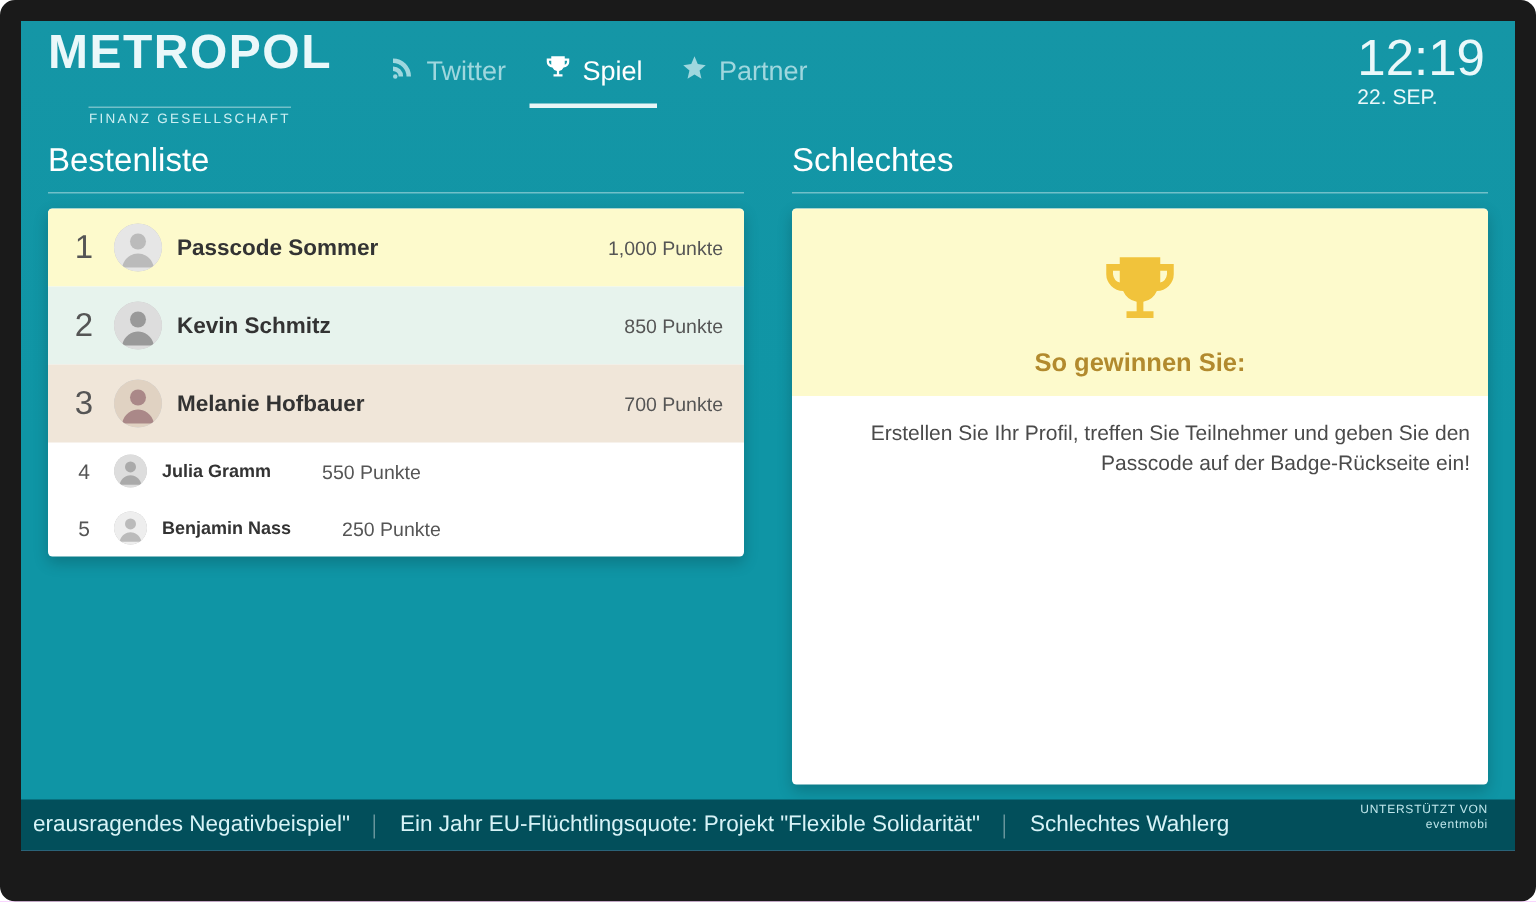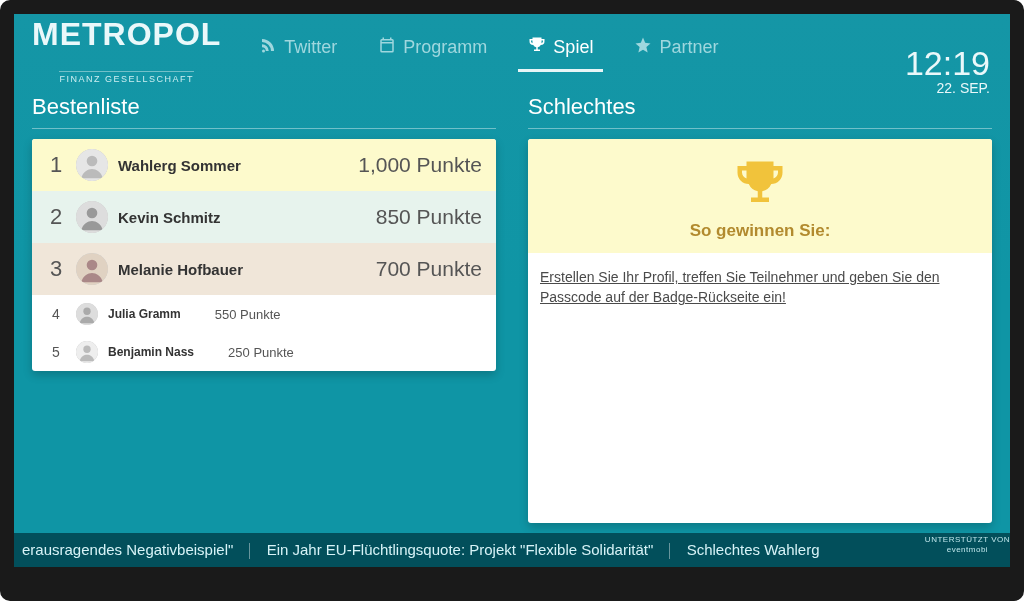--- a/index.html
+++ b/index.html
@@ -36,32 +36,32 @@
     color: #eaf8fa;
     line-height: 1;
   }
   .brand-sub {
     font-size: 9px;
     letter-spacing: 1.5px;
     color: #cdeff2;
     border-top: 1px solid rgba(255,255,255,0.4);
     margin-top: 21px; padding-top: 2px;
   }
-  .tabs { display: flex; gap: 21px; align-items: flex-start; }
+  .tabs { display: flex; gap: 6px; align-items: flex-start; }
   .tab {
     display: flex; align-items: center; gap: 7px;
     padding: 6px 10px 10px 10px;
     font-size: 18px;
     color: #9fd7de;
     cursor: pointer;
     border-bottom: 3px solid transparent;
   }
   .tab.active { color: #ffffff; border-bottom-color: rgba(255,255,255,0.9); }
   .tab svg { width: 18px; height: 18px; fill: currentColor; }
-  .clock { position: absolute; right: 20px; top: 8px; text-align: right; color: #eaf8fa; margin-top: 24px; }
+  .clock { position: absolute; right: 20px; top: 8px; color: #eaf8fa; }
   .clock-time { font-size: 34px; font-weight: 300; line-height: 1; }
   .clock-date { font-size: 14px; }
   
   .content {
     flex: 1;
     display: flex;
     gap: 32px;
     padding: 0 18px 10px 18px;
     overflow: hidden;
   }
@@ -93,65 +93,64 @@
     width: 32px; height: 32px; border-radius: 50%;
     background: #ccc;
     display: flex; align-items: center; justify-content: center;
     overflow: hidden;
     flex-shrink: 0;
   }
   .row:nth-child(n+4) .avatar { width: 22px; height: 22px; }
   .avatar svg { width: 100%; height: 100%; }
   .name { font-weight: 700; font-size: 15px; color: #333; }
   .row:nth-child(n+4) .name { font-size: 12px; font-weight: 600; }
-  .pts { margin-left: auto; font-size: 21px; color: #555; font-weight: 400; white-space: nowrap; }
+  .pts { margin-left: auto; font-size: 13px; color: #555; font-weight: 400; white-space: nowrap; }
   .row:nth-child(n+4) .pts { font-size: 13px; margin-left: 24px; }
   
   .cards { display: flex; gap: 14px; height: 100%; }
   .card {
     flex: 1;
     background: #fff;
     border-radius: 3px;
     box-shadow: 0 4px 10px rgba(0,0,0,0.2);
     display: flex; flex-direction: column;
     overflow: hidden;
   }
   .card-head {
     background: #fdfacc;
     text-align: center;
-    padding: 18px 8px 12px 8px;
+    padding: 28px 8px 12px 8px;
   }
   .card-head svg { width: 54px; height: 54px; fill: #f1c33b; }
   .card-title { color: #b28a2e; font-weight: 700; font-size: 17px; margin-top: 6px; }
   .card-body {
     padding: 14px 12px;
     color: #4a4a4a;
     font-size: 14px;
-    text-align: left;
+    text-align: right;
     line-height: 1.45;
-    text-decoration: underline;
   }
   
   .ticker-wrap {
     height: 34px;
     background: rgba(0,67,78,0.85);
     display: flex; align-items: center;
     position: relative;
     overflow: hidden;
   }
   .ticker {
     white-space: nowrap;
     color: #d7f3f7;
     font-size: 15px;
     padding-left: 8px;
   }
   .ticker .sep { display: inline-block; width: 1px; height: 16px; background: rgba(255,255,255,0.4); margin: 0 12px; vertical-align: middle; }
   .sponsor {
-    position: absolute; right: 0; top: 2px;
-    color: #bfe6eb; font-size: 8px; text-align: center; line-height: 1.2;
+    position: absolute; right: 18px; top: 2px;
+    color: #bfe6eb; font-size: 8px; text-align: right; line-height: 1.2;
     letter-spacing: 0.5px;
   }
 </style>
 </head>
 <body>
 
 <div class="frame">
   <div class="screen">
 
     <div class="header">
@@ -162,28 +161,20 @@
 
       <div class="tabs">
         <div class="tab">
           <span>
             <svg viewBox="0 0 24 24">
                 <path d="M4 4v4a12 12 0 0 1 12 12h4A16 16 0 0 0 4 4zm0 7v4a5 5 0 0 1 5 5h4a9 9 0 0 0-9-9zm2 7a2 2 0 1 0 0 4 2 2 0 0 0 0-4z"></path>
               </svg>
           </span>
           <span>Twitter</span>
         </div>
-        <div class="tab">
-          <span>
-            <svg viewBox="0 0 24 24">
-                <path d="M19 4h-1V2h-2v2H8V2H6v2H5a2 2 0 0 0-2 2v14a2 2 0 0 0 2 2h14a2 2 0 0 0 2-2V6a2 2 0 0 0-2-2zm0 16H5V10h14v10zM5 8V6h14v2H5z"></path>
-              </svg>
-          </span>
-          <span>Programm</span>
-        </div>
         <div class="tab active">
           <span>
             <svg viewBox="0 0 24 24">
                 <path d="M18 4V2H6v2H2v3a5 5 0 0 0 5 5 5 5 0 0 0 4 3v3H8v2h8v-2h-3v-3a5 5 0 0 0 4-3 5 5 0 0 0 5-5V4h-4zM4 7V6h2v3.5A3 3 0 0 1 4 7zm16 0a3 3 0 0 1-2 2.5V6h2v1z"></path>
               </svg>
           </span>
           <span>Spiel</span>
         </div>
         <div class="tab">
           <span>
@@ -209,21 +200,21 @@
 
           <div class="row">
             <div class="rank">1</div>
             <div class="avatar">
               <svg viewBox="0 0 24 24">
                   <circle cx="12" cy="12" r="12" fill="#e6e6e6"></circle>
                   <circle cx="12" cy="9" r="4" fill="#bbb"></circle>
                   <path d="M4 22c1-5 5-7 8-7s7 2 8 7" fill="#bbb"></path>
                 </svg>
             </div>
-            <div class="name">Wahlerg Sommer</div>
+            <div class="name">Passcode Sommer</div>
             <div class="pts"><span>1,000</span> <span>Punkte</span></div>
           </div>
 
           <div class="row">
             <div class="rank">2</div>
             <div class="avatar">
               <svg viewBox="0 0 24 24">
                   <circle cx="12" cy="12" r="12" fill="#ddd"></circle>
                   <circle cx="12" cy="9" r="4" fill="#999"></circle>
                   <path d="M4 22c1-5 5-7 8-7s7 2 8 7" fill="#999"></path>

